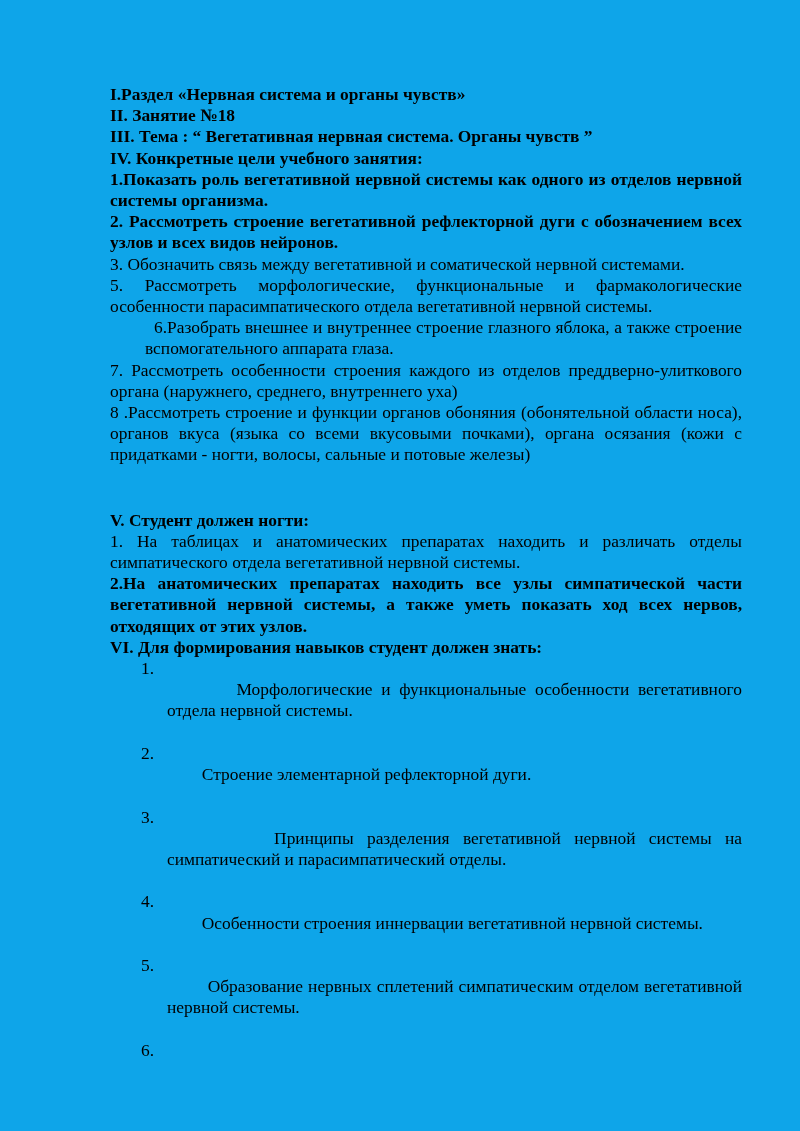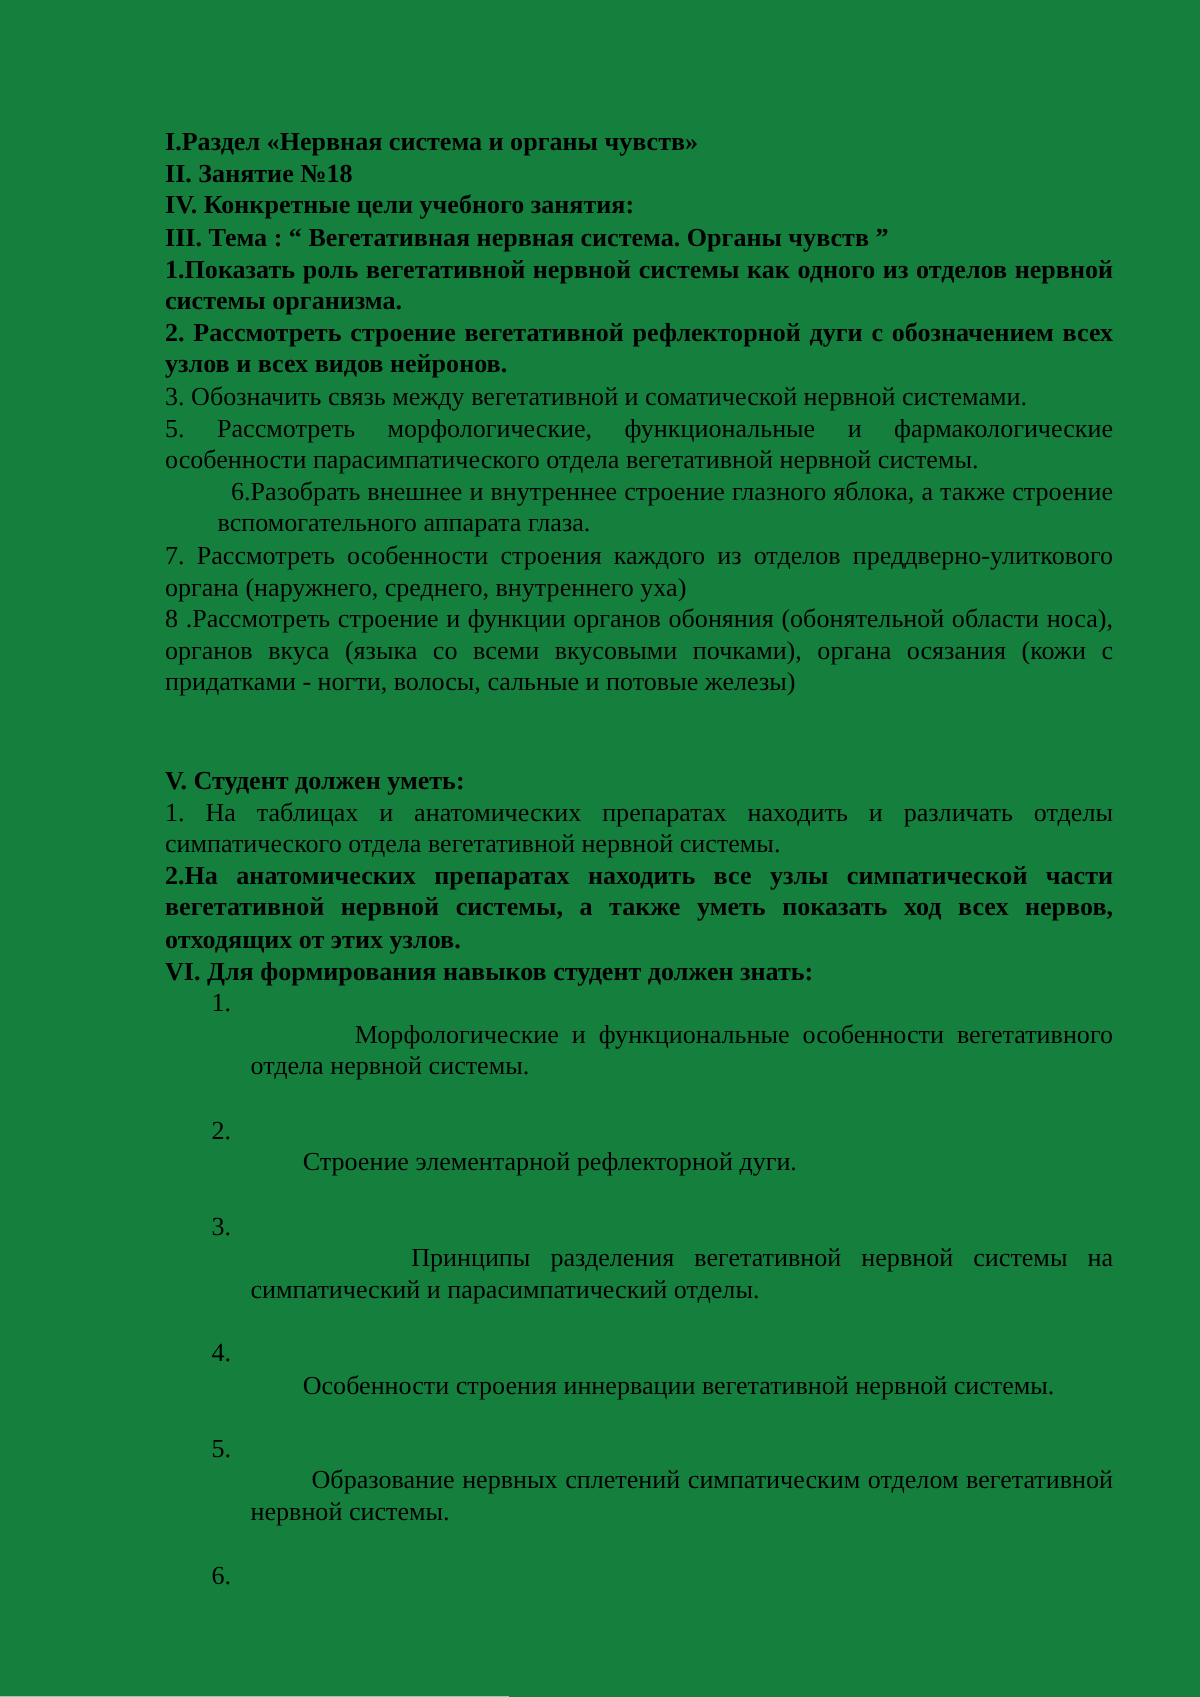--- a/index.html
+++ b/index.html
@@ -11,21 +11,21 @@
     width: 800px;
     height: 1131px;
     font-family: "Liberation Serif", "DejaVu Serif", serif;
     color: #000000;
     -webkit-font-smoothing: antialiased;
   }
   .page {
     position: relative;
     width: 800px;
     height: 1131px;
-    background: #15803d;
+    background: #0ea5e9;
     overflow: hidden;
   }
   .content {
     position: absolute;
     left: 110px;
     top: 84px;
     width: 632px;
   }
   .para {
     font-size: 17.4px;
@@ -76,34 +76,34 @@
   }
 </style>
 </head>
 <body>
 
 <div class="page">
   <div class="content">
 
     <p class="para bold">I.Раздел «Нервная система и органы чувств»</p>
     <p class="para bold">II. Занятие №18</p>
+    <p class="para bold">III. Тема : “ Вегетативная нервная система. Органы чувств ”</p>
     <p class="para bold">IV. Конкретные цели учебного занятия:</p>
-    <p class="para bold">III. Тема : “ Вегетативная нервная система. Органы чувств ”</p>
 
     <p class="para bold">1.Показать роль вегетативной нервной системы как одного из отделов нервной системы организма.</p>
     <p class="para bold">2. Рассмотреть строение вегетативной рефлекторной дуги с обозначением всех узлов и всех видов нейронов.</p>
     <p class="para">3. Обозначить связь между вегетативной и соматической нервной системами.</p>
     <p class="para">5. Рассмотреть морфологические, функциональные и фармакологические особенности парасимпатического отдела вегетативной нервной системы.</p>
     <p class="para indent">6.Разобрать внешнее и внутреннее строение глазного яблока, а также строение вспомогательного аппарата глаза.</p>
     <p class="para">7. Рассмотреть особенности строения каждого из отделов преддверно-улиткового  органа (наружнего, среднего, внутреннего уха)</p>
     <p class="para">8 .Рассмотреть строение и функции органов обоняния (обонятельной области носа), органов вкуса (языка со всеми вкусовыми почками), органа осязания (кожи с придатками - ногти, волосы, сальные и потовые железы)</p>
 
     <div class="gap-section"></div>
 
-    <p class="para bold">V. Студент должен уметь:</p>
+    <p class="para bold">V. Студент должен ногти:</p>
     <p class="para">1. На таблицах и анатомических препаратах находить и различать отделы симпатического отдела вегетативной нервной системы.</p>
     <p class="para bold">2.На анатомических препаратах находить все узлы симпатической части вегетативной нервной системы, а также уметь показать ход всех нервов, отходящих от этих узлов.</p>
 
     <p class="para bold">VI. Для формирования навыков студент должен знать:</p>
 
     <ol class="numlist">
       <li>
         <span class="marker">1.</span><span>Морфологические и функциональные особенности вегетативного отдела нервной системы.</span>
       </li>
       <li>

